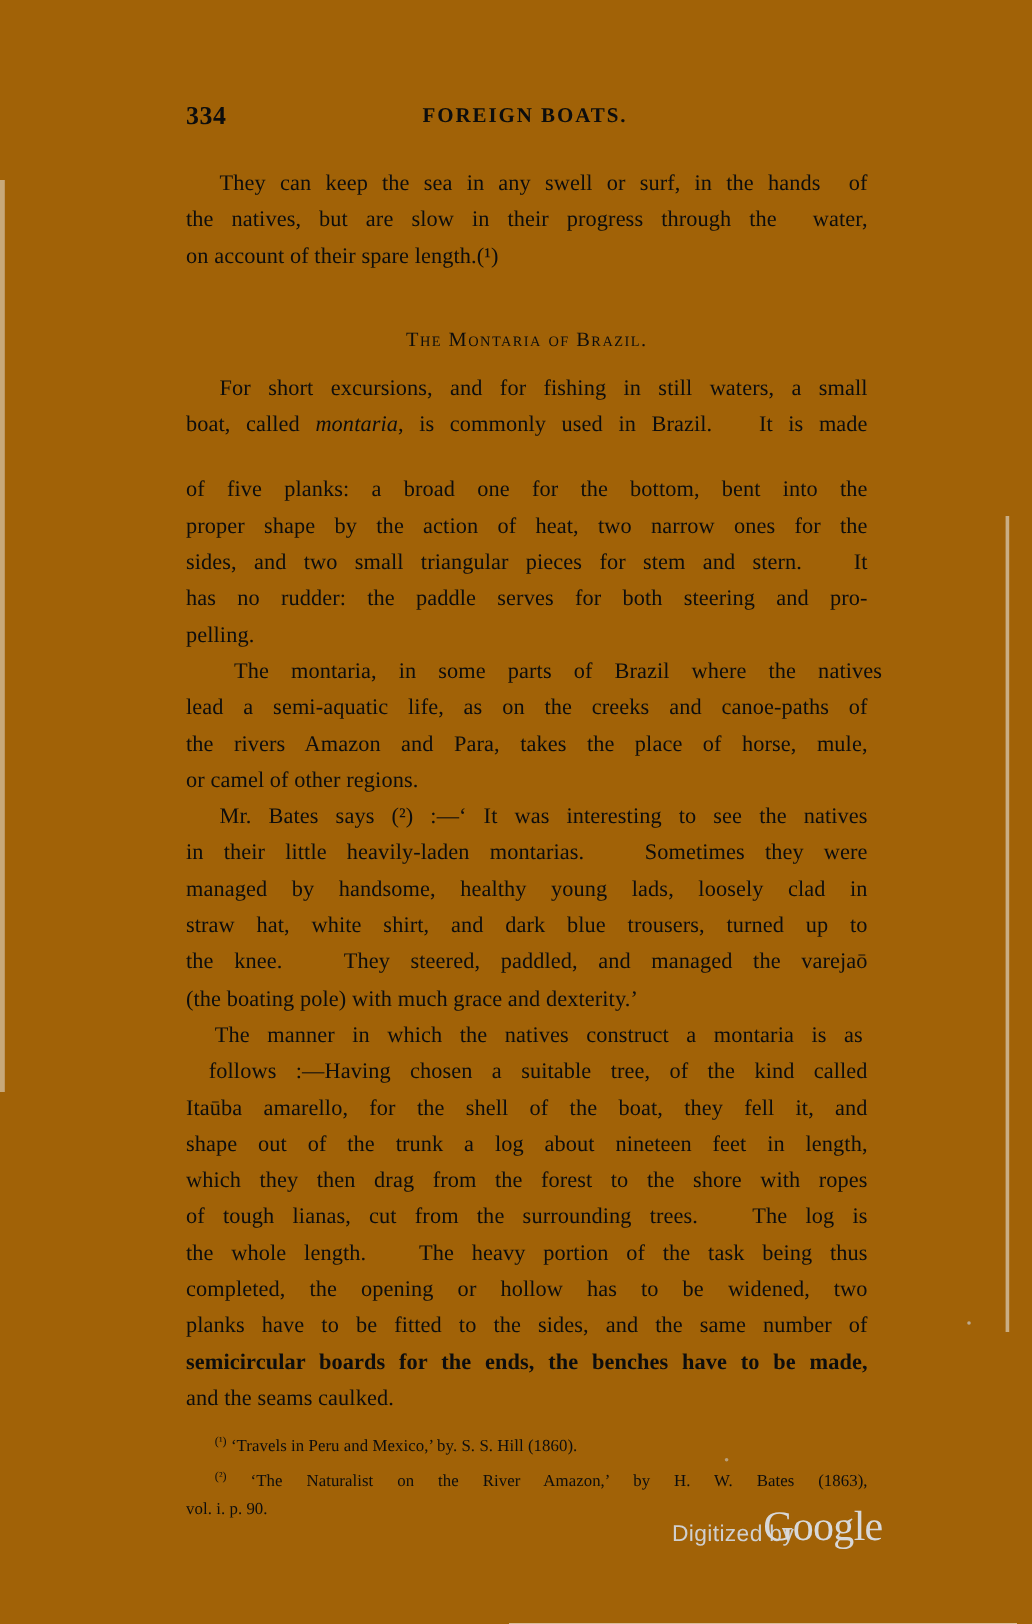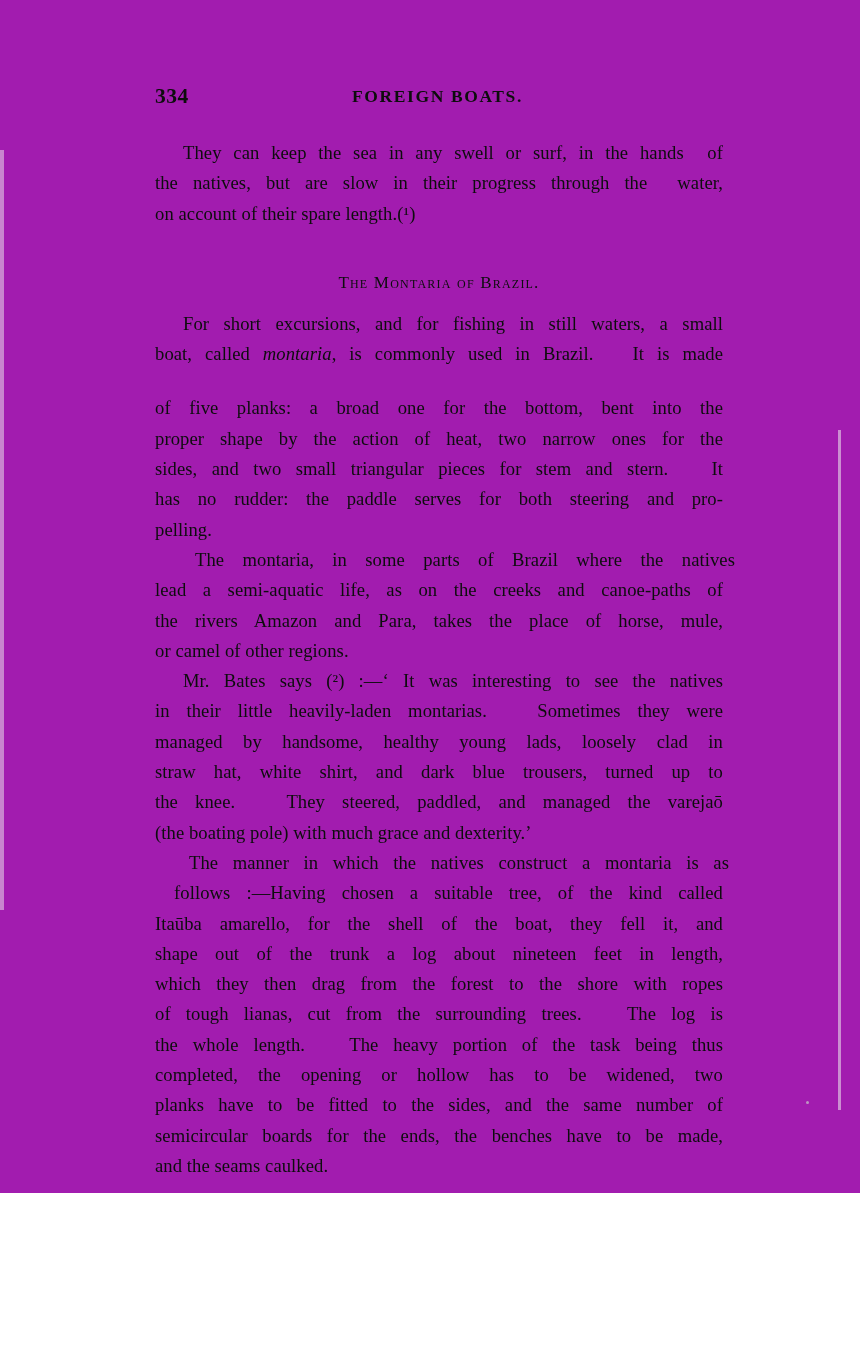--- a/index.html
+++ b/index.html
@@ -4,23 +4,23 @@
 <title>Scanned Page 334</title>
 <style>
   html, body {
     margin: 0;
     padding: 0;
     background: #ffffff;
   }
   .page {
     position: relative;
     width: 860px;
-    height: 1193px;
+    height: 1353px;
     margin: 0 auto;
-    background: #a21caf;
+    background: #a16207;
     overflow: hidden;
     font-family: "Liberation Serif", "DejaVu Serif", serif;
     color: #0d0d0d;
   }
 
   
   .running-head {
     position: absolute;
     left: 155px;
     top: 84px;
@@ -191,30 +191,30 @@
     <p class="para">
       <span class="ln" style="margin-left:28px;width:540px;word-spacing:0.8px;">Mr. Bates says (²) :—‘ It was interesting to see the natives</span>
       <span class="ln" style="word-spacing:0.6px;">in their little heavily-laden montarias.   Sometimes they were</span>
       <span class="ln" style="word-spacing:2.4px;">managed by handsome, healthy young lads, loosely clad in</span>
       <span class="ln" style="word-spacing:1.4px;">straw hat, white shirt, and dark blue trousers, turned up to</span>
       <span class="ln" style="word-spacing:1.2px;">the knee.   They steered, paddled, and managed the varejaō</span>
       <span class="ln last">(the boating pole) with much grace and dexterity.’</span>
     </p>
 
     <p class="para">
-      <span class="ln" style="margin-left:34px;width:540px;word-spacing:0.3px;">The manner in which the natives construct a montaria is as</span>
+      <span class="ln" style="margin-left:24px;width:540px;word-spacing:0.3px;">The manner in which the natives construct a montaria is as</span>
       <span class="ln" style="word-spacing:2.2px;margin-left:19px;">follows :—Having chosen a suitable tree, of the kind called</span>
       <span class="ln" style="word-spacing:1.8px;">Itaūba amarello, for the shell of the boat, they fell it, and</span>
       <span class="ln" style="word-spacing:1.4px;">shape out of the trunk a log about nineteen feet in length,</span>
       <span class="ln" style="word-spacing:0.6px;">which they then drag from the forest to the shore with ropes</span>
       <span class="ln" style="word-spacing:1.6px;">of tough lianas, cut from the surrounding trees.   The log is</span>
       <span class="ln" style="word-spacing:1.2px;">the whole length.   The heavy portion of the task being thus</span>
       <span class="ln" style="word-spacing:2.8px;">completed, the opening or hollow has to be widened, two</span>
       <span class="ln" style="word-spacing:1.0px;">planks have to be fitted to the sides, and the same number of</span>
-      <span class="ln" style="word-spacing:0.0px;">semicircular boards for the ends, the benches have to be made,</span>
+      <span class="ln" style="word-spacing:0.0px;font-weight:bold;">semicircular boards for the ends, the benches have to be made,</span>
       <span class="ln last">and the seams caulked.</span>
     </p>
 
   </div>
 
   <div class="footnotes">
     <div>
       <span class="fn-line last" style="margin-left:24px;"><span class="fn-mark">(¹)</span> <span>‘Travels in Peru and Mexico,’ by. S. S. Hill (1860).</span></span>
     </div>
     <div>

